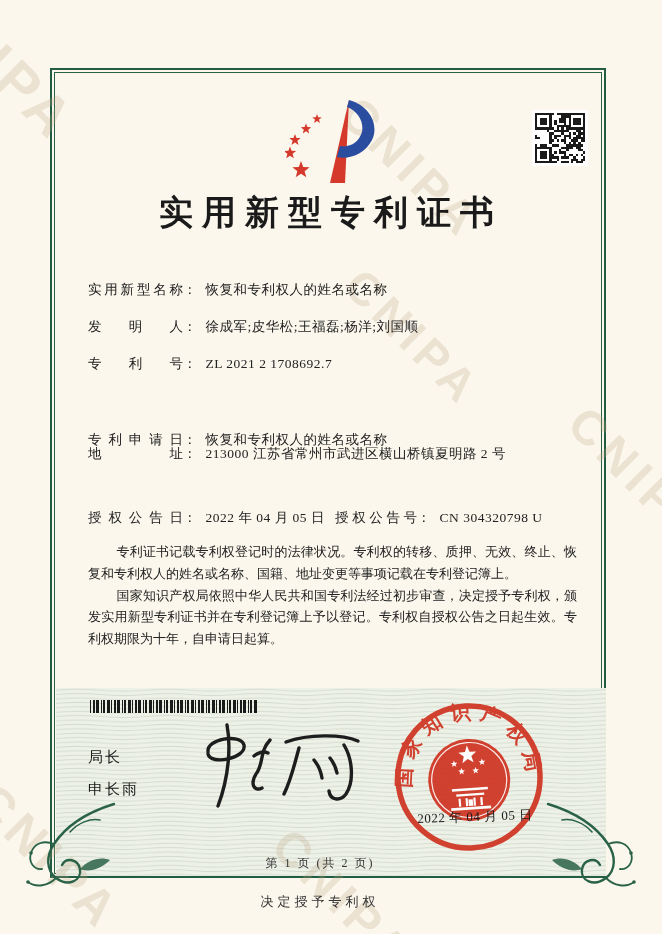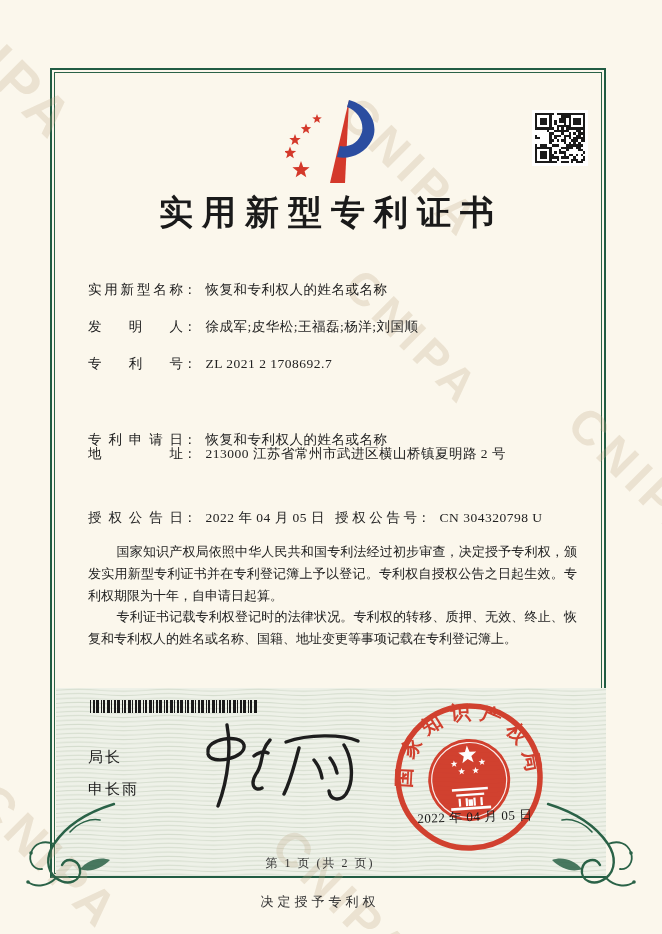--- a/index.html
+++ b/index.html
@@ -383,22 +383,22 @@
     <span class="lbl">地址</span><span class="colon">：</span><span class="val">213000 江苏省常州市武进区横山桥镇夏明路 2 号</span>
   </div>
   <div class="field-row" style="top:509px;">
     <span class="lbl">授权公告日</span><span class="colon">：</span><span class="val">2022 年 04 月 05 日</span>
     <span class="pair2">
       <span class="lbl2">授权公告号</span><span class="colon">：</span><span class="val">CN 304320798 U</span>
     </span>
   </div>
 
   <div class="body-text">
+    <p>专利证书记载专利权登记时的法律状况。专利权的转移、质押、无效、终止、恢复和专利权人的姓名或名称、国籍、地址变更等事项记载在专利登记簿上。</p>
     <p>国家知识产权局依照中华人民共和国专利法经过初步审查，决定授予专利权，颁发实用新型专利证书并在专利登记簿上予以登记。专利权自授权公告之日起生效。专利权期限为十年，自申请日起算。</p>
-    <p>专利证书记载专利权登记时的法律状况。专利权的转移、质押、无效、终止、恢复和专利权人的姓名或名称、国籍、地址变更等事项记载在专利登记簿上。</p>
   </div>
 
   <div class="barcode" id="barcode"><i style="width: 1px; margin-right: 2px;"></i><i style="width: 2px; margin-right: 1px;"></i><i style="width: 3px; margin-right: 2px;"></i><i style="width: 1px; margin-right: 1px;"></i><i style="width: 2px; margin-right: 2px;"></i><i style="width: 3px; margin-right: 1px;"></i><i style="width: 1px; margin-right: 2px;"></i><i style="width: 2px; margin-right: 1px;"></i><i style="width: 3px; margin-right: 2px;"></i><i style="width: 1px; margin-right: 1px;"></i><i style="width: 2px; margin-right: 2px;"></i><i style="width: 3px; margin-right: 1px;"></i><i style="width: 1px; margin-right: 2px;"></i><i style="width: 2px; margin-right: 1px;"></i><i style="width: 3px; margin-right: 2px;"></i><i style="width: 1px; margin-right: 1px;"></i><i style="width: 2px; margin-right: 2px;"></i><i style="width: 3px; margin-right: 1px;"></i><i style="width: 1px; margin-right: 2px;"></i><i style="width: 2px; margin-right: 1px;"></i><i style="width: 3px; margin-right: 2px;"></i><i style="width: 1px; margin-right: 1px;"></i><i style="width: 2px; margin-right: 2px;"></i><i style="width: 3px; margin-right: 1px;"></i><i style="width: 1px; margin-right: 2px;"></i><i style="width: 2px; margin-right: 1px;"></i><i style="width: 3px; margin-right: 2px;"></i><i style="width: 1px; margin-right: 1px;"></i><i style="width: 2px; margin-right: 2px;"></i><i style="width: 3px; margin-right: 1px;"></i><i style="width: 1px; margin-right: 2px;"></i><i style="width: 2px; margin-right: 1px;"></i><i style="width: 3px; margin-right: 2px;"></i><i style="width: 1px; margin-right: 1px;"></i><i style="width: 2px; margin-right: 2px;"></i><i style="width: 3px; margin-right: 1px;"></i><i style="width: 1px; margin-right: 2px;"></i><i style="width: 2px; margin-right: 1px;"></i><i style="width: 3px; margin-right: 2px;"></i><i style="width: 1px; margin-right: 1px;"></i><i style="width: 2px; margin-right: 2px;"></i><i style="width: 3px; margin-right: 1px;"></i><i style="width: 1px; margin-right: 2px;"></i><i style="width: 2px; margin-right: 1px;"></i><i style="width: 3px; margin-right: 2px;"></i><i style="width: 1px; margin-right: 1px;"></i><i style="width: 2px; margin-right: 2px;"></i><i style="width: 3px; margin-right: 1px;"></i></div>
 
   <div class="director" style="top:748px;">局长</div>
   <div class="director" style="top:780px;">申长雨</div>
 
   <div class="sig">
     <svg viewBox="0 0 170 92" width="172" height="92">
       <g fill="none" stroke="#1d1d1d" stroke-width="3.4" stroke-linecap="round">

